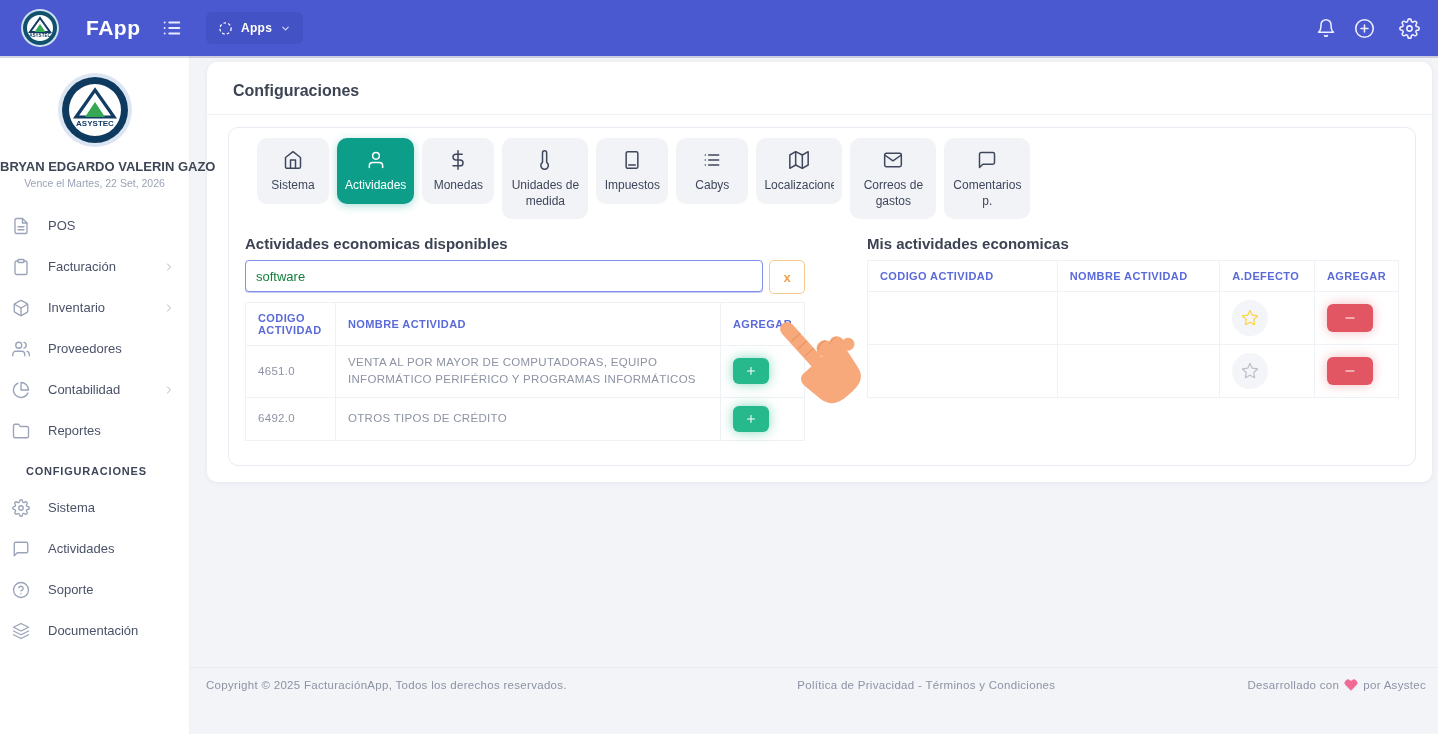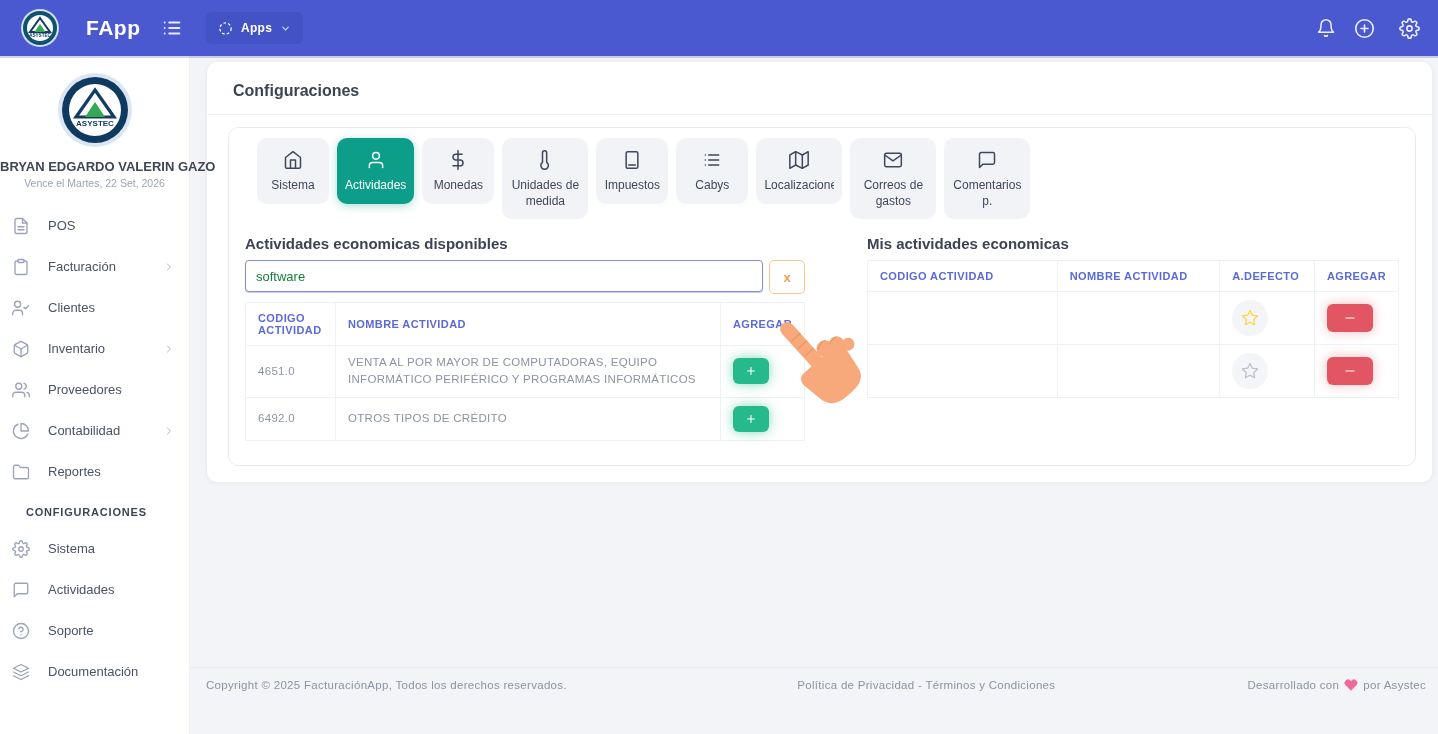--- a/index.html
+++ b/index.html
@@ -190,28 +190,20 @@
           <rect x="8" y="2" width="8" height="4" rx="1"></rect>
           <path d="M16 4h2a2 2 0 0 1 2 2v14a2 2 0 0 1-2 2H6a2 2 0 0 1-2-2V6a2 2 0 0 1 2-2h2"></path>
         </svg>
         <span class="side-label">Facturación</span>
         <svg viewBox="0 0 24 24" width="12" height="12" fill="none" stroke="currentColor" stroke-width="1.8" stroke-linecap="round" stroke-linejoin="round" class="side-chevron">
           <polyline points="9 6 15 12 9 18"></polyline>
         </svg>
       </div>
       <div class="side-item">
         <svg viewBox="0 0 24 24" width="18" height="18" fill="none" stroke="currentColor" stroke-width="1.8" stroke-linecap="round" stroke-linejoin="round" class="side-icon">
-          <path d="M14 21v-2a4 4 0 0 0-4-4H5a4 4 0 0 0-4 4v2"></path>
-          <circle cx="7.5" cy="7" r="4"></circle>
-          <polyline points="16 11 18 13 22 9"></polyline>
-        </svg>
-        <span class="side-label">Clientes</span>
-      </div>
-      <div class="side-item">
-        <svg viewBox="0 0 24 24" width="18" height="18" fill="none" stroke="currentColor" stroke-width="1.8" stroke-linecap="round" stroke-linejoin="round" class="side-icon">
           <path d="M21 16V8a2 2 0 0 0-1-1.73l-7-4a2 2 0 0 0-2 0l-7 4A2 2 0 0 0 3 8v8a2 2 0 0 0 1 1.73l7 4a2 2 0 0 0 2 0l7-4A2 2 0 0 0 21 16z"></path>
           <polyline points="3.27 6.96 12 12.01 20.73 6.96"></polyline>
           <line x1="12" y1="22.08" x2="12" y2="12"></line>
         </svg>
         <span class="side-label">Inventario</span>
         <svg viewBox="0 0 24 24" width="12" height="12" fill="none" stroke="currentColor" stroke-width="1.8" stroke-linecap="round" stroke-linejoin="round" class="side-chevron">
           <polyline points="9 6 15 12 9 18"></polyline>
         </svg>
       </div>
       <div class="side-item">

